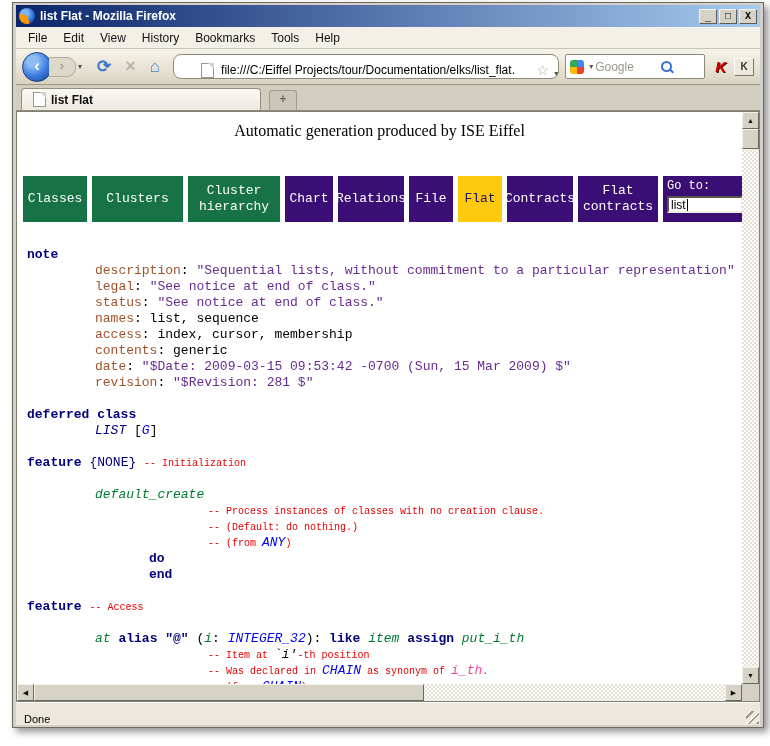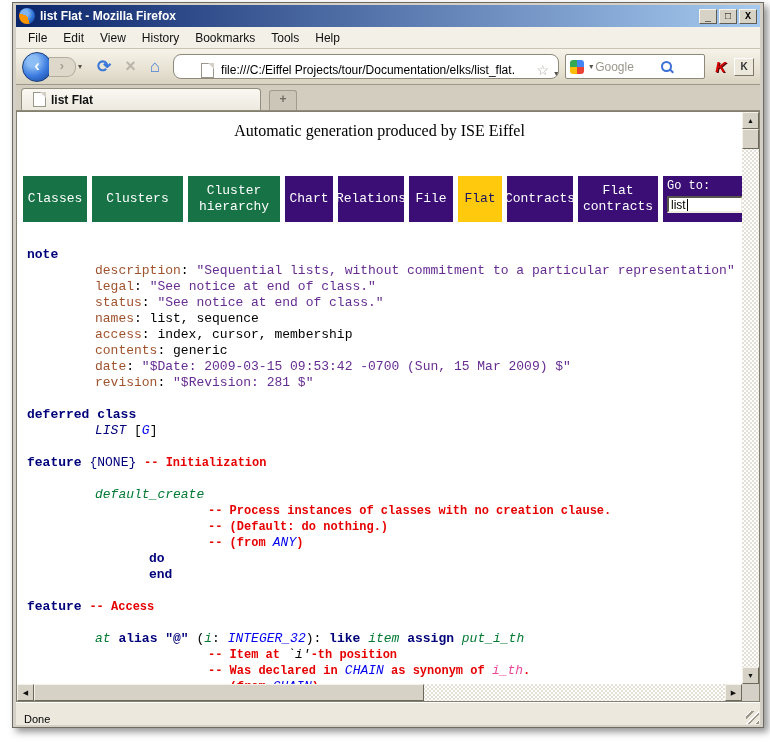--- a/index.html
+++ b/index.html
@@ -85,21 +85,21 @@
               display:flex;align-items:center;}
   .goto-field::after{content:"";border-left:1px solid #000;height:12px;margin-left:1px;}
   
   .code{margin-top:25px;font-family:"Liberation Mono",monospace;font-size:13px;white-space:pre;}
   .cl{height:16px;line-height:16px;padding-left:10px;}
   .ind1{padding-left:78px}.ind2{padding-left:132px}.ind3{padding-left:191px}
   .seg-kw{color:#00007A;font-weight:bold;}
   .seg-p{color:#000;}
   .seg-tag{color:#A0522D;}
   .seg-str{color:#662C91;}
-  .seg-cm{color:#E60000;font-weight:bold;font-size:12px;}
+  .seg-cm{color:#E60000;font-weight:normal;font-size:10px;}
   .seg-cls{color:#0000EE;font-style:italic;}
   .seg-ccls{color:#00007A;font-style:italic;}
   .seg-feat{color:#007A33;font-style:italic;}
   .seg-ent{color:#000;font-style:italic;}
   .seg-nony{color:#00007A;}
   .seg-cmcls{color:#0000EE;font-style:italic;font-size:13px;}
   .seg-cmfeat{color:#ec4899;font-style:italic;font-size:13px;}
   
   .stipple{background-color:#F1EEE7;background-image:conic-gradient(#e4e0d6 25%,#ffffff 0 50%,#e4e0d6 0 75%,#ffffff 0);
            background-size:4px 4px;}

